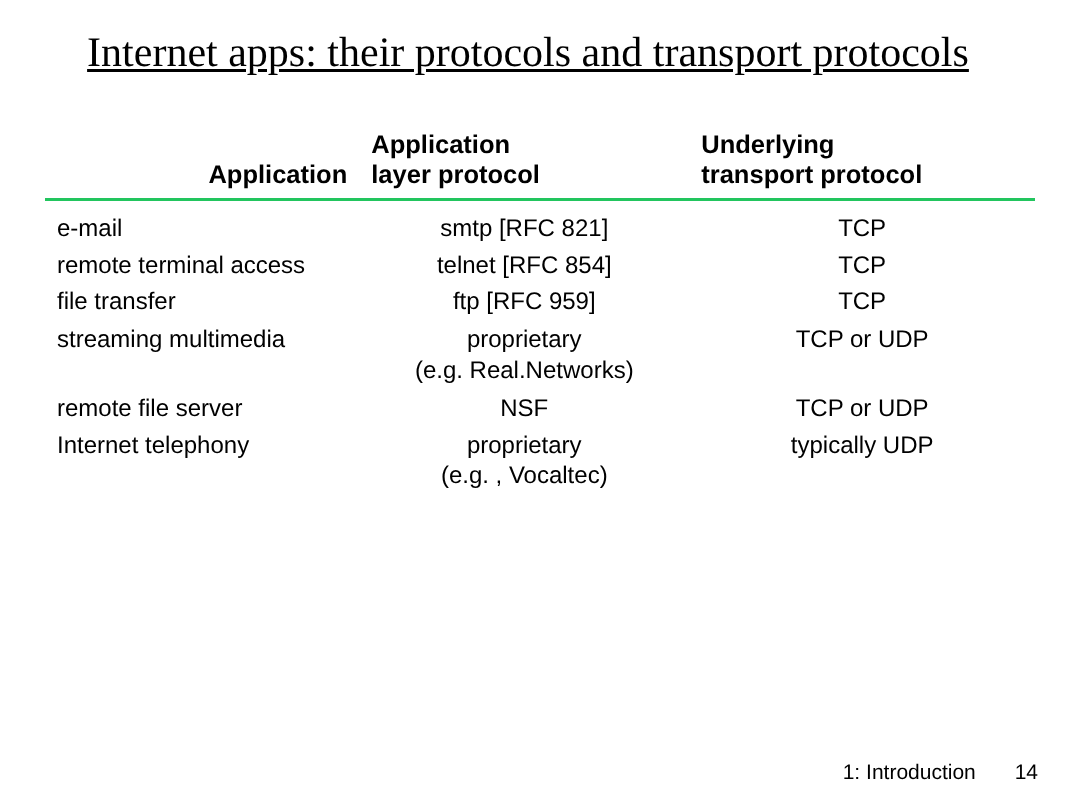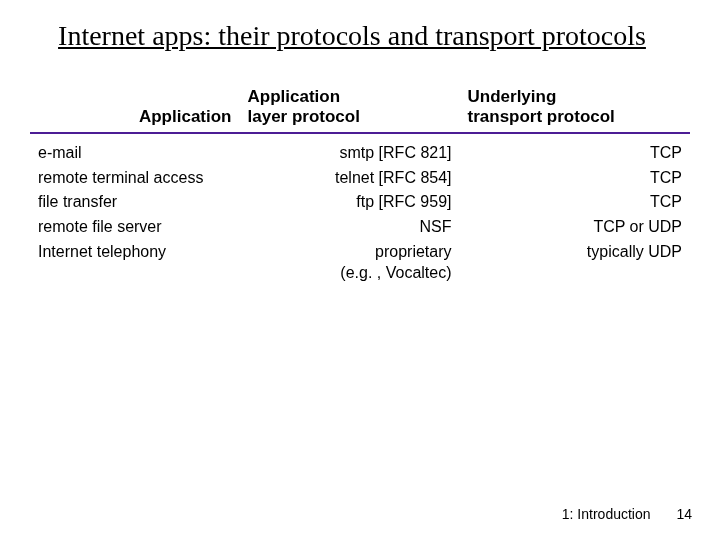--- a/index.html
+++ b/index.html
@@ -30,36 +30,36 @@
   }
   col.c1 { width: 200px; }
   col.c2 { width: 210px; }
   col.c3 { width: 220px; }
   th {
     font-size: 17px;
     font-weight: bold;
     text-align: left;
     vertical-align: bottom;
     padding: 4px 8px 4px 8px;
-    border-bottom: 2px solid #4c1d95;
+    border-bottom: 2px solid #22c55e;
     line-height: 1.2;
   }
   th.app-head {
     text-align: right;
   }
   td {
     font-size: 16px;
     padding: 2px 8px;
     vertical-align: top;
     line-height: 1.3;
   }
   td.app {
   }
   td.proto, td.trans {
-    text-align: right;
+    text-align: center;
   }
   .spacer-row td { height: 8px; }
   .footer {
     position: absolute;
     bottom: 18px;
     right: 28px;
     font-size: 14px;
     color: #000000;
   }
   .footer .sec { margin-right: 22px; }
@@ -98,20 +98,25 @@
           <td class="app">remote terminal access</td>
           <td class="proto">telnet [RFC 854]</td>
           <td class="trans">TCP</td>
         </tr>
         <tr>
           <td class="app">file transfer</td>
           <td class="proto">ftp [RFC 959]</td>
           <td class="trans">TCP</td>
         </tr>
         <tr>
+          <td class="app">streaming multimedia</td>
+          <td class="proto">proprietary<br>(e.g. Real.Networks)</td>
+          <td class="trans">TCP or UDP</td>
+        </tr>
+        <tr>
           <td class="app">remote file server</td>
           <td class="proto">NSF</td>
           <td class="trans">TCP or UDP</td>
         </tr>
         <tr>
           <td class="app">Internet telephony</td>
           <td class="proto">proprietary<br>(e.g. , Vocaltec)</td>
           <td class="trans">typically UDP</td>
         </tr>
       </tbody>

